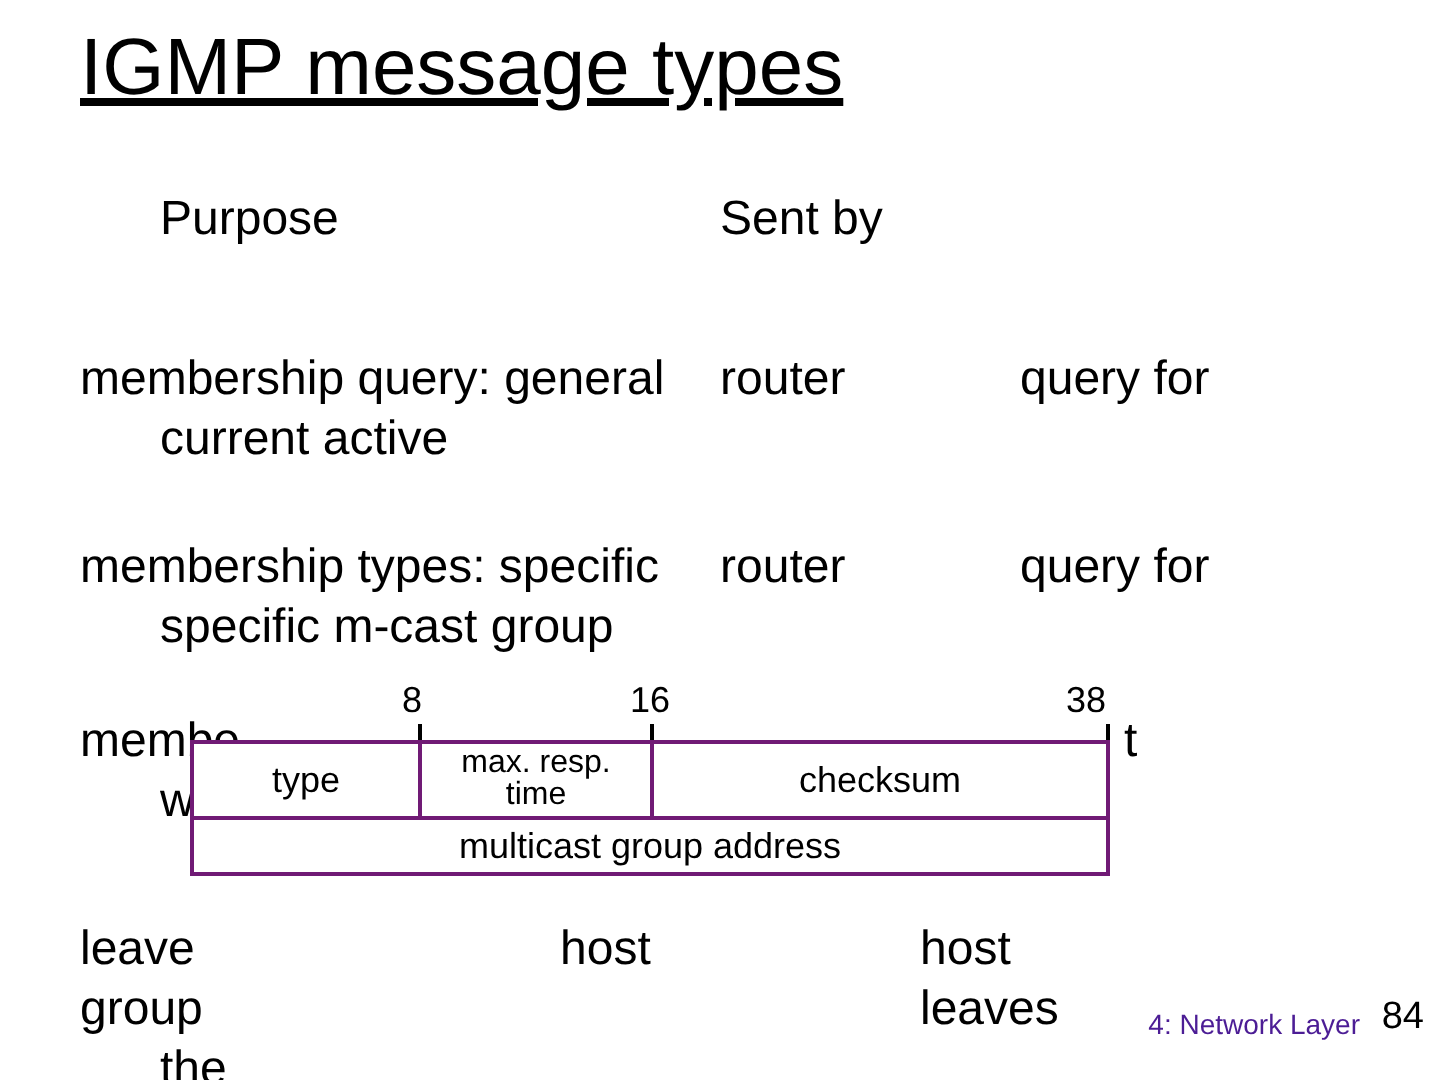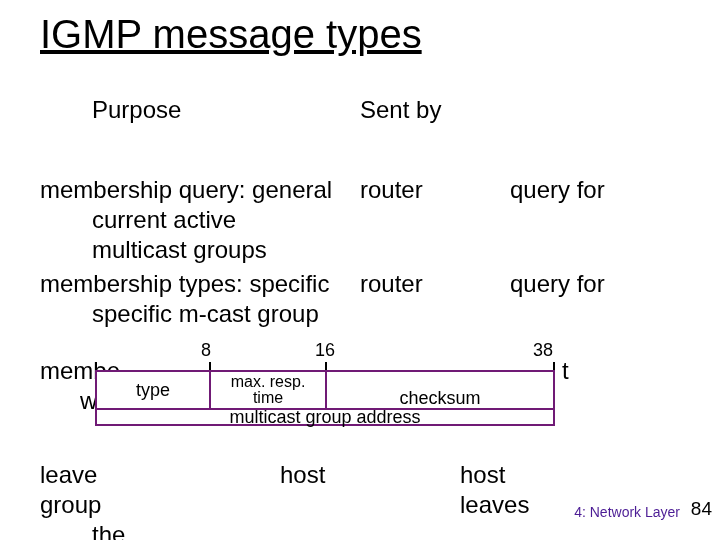--- a/index.html
+++ b/index.html
@@ -30,21 +30,21 @@
     left: 40px;
     right: 40px;
     top: 95px;
     font-size: 24px;
     line-height: 1.25;
   }
   .row { position: relative; height: auto; }
   .col1 { position: absolute; left: 0;   width: 320px; }
   .col2 { position: absolute; left: 320px; width: 140px; }
   .col3 { position: absolute; left: 470px; width: 200px; }
-  .indent { margin-left: 52px; }
+  .indent { margin-left: 40px; }
   .spacer-sm { height: 8px; }
   .footer-right {
     position: absolute;
     right: 40px;
     bottom: 20px;
     font-size: 14px;
     color: #4c1d95;
   }
   .page-num {
     position: absolute;
@@ -95,22 +95,22 @@
     border: 2px solid #701a75;
     background: #fff;
     display: flex;
     align-items: center;
     justify-content: center;
     text-align: center;
     line-height: 1.0;
   }
   .cell-top1 { left: 0;    top: 0;  width: 116px; height: 40px; }
   .cell-top2 { left: 114px; top: 0; width: 118px; height: 40px; font-size: 16px; }
-  .cell-top3 { left: 230px; top: 0; width: 230px; height: 56px; }
-  .cell-bot  { left: 0;    top: 38px; width: 460px; height: 18px; }
+  .cell-top3 { left: 230px; top: 0; width: 230px; height: 40px; }
+  .cell-bot  { left: 0;    top: 38px; width: 460px; height: 30px; }
 
   
   .frag-membe {
     position: absolute;
     left: 40px;
     top: 357px;
     font-size: 24px;
   }
   .frag-want {
     position: absolute;
@@ -153,21 +153,20 @@
       <div class="col2">Sent by</div>
     </div>
 
     <div class="spacer-sm"></div>
     <div class="spacer-sm"></div>
 
     <div class="row" style="height:94px;">
       <div class="col1">
         <div>membership query: general</div>
         <div class="indent">current active</div>
-        <div class="indent">multicast groups</div>
       </div>
       <div class="col2">router</div>
       <div class="col3">query for</div>
     </div>
 
     <div class="row" style="height:64px;">
       <div class="col1">
         <div>membership types: specific</div>
         <div class="indent">specific m-cast group</div>
       </div>

